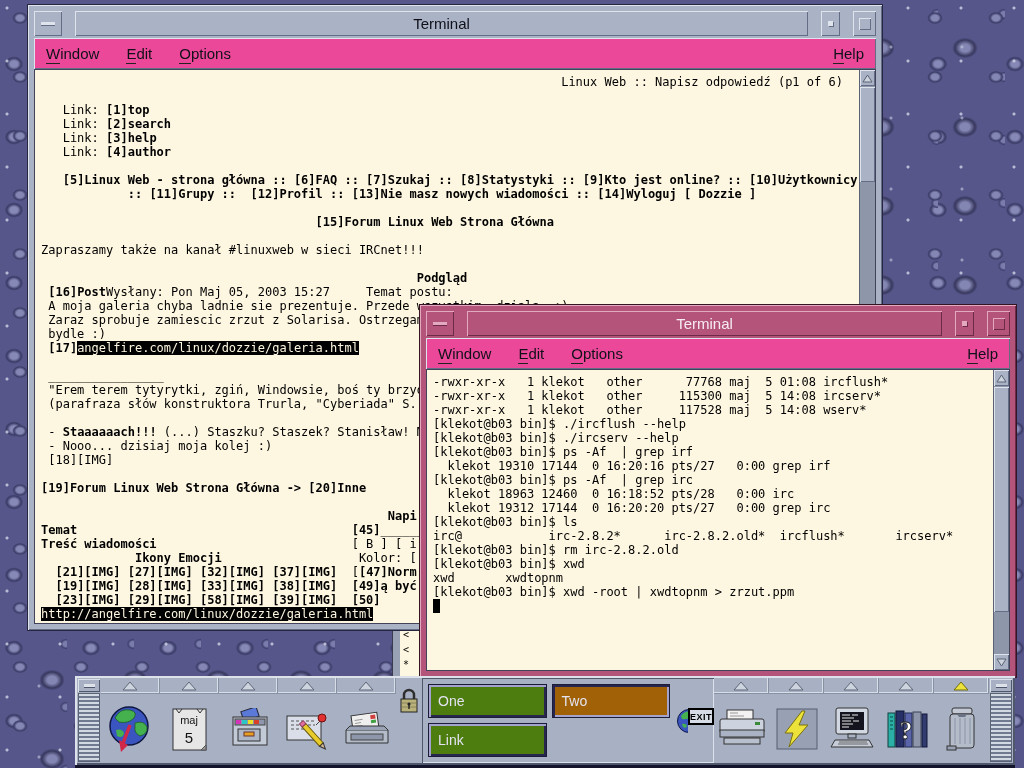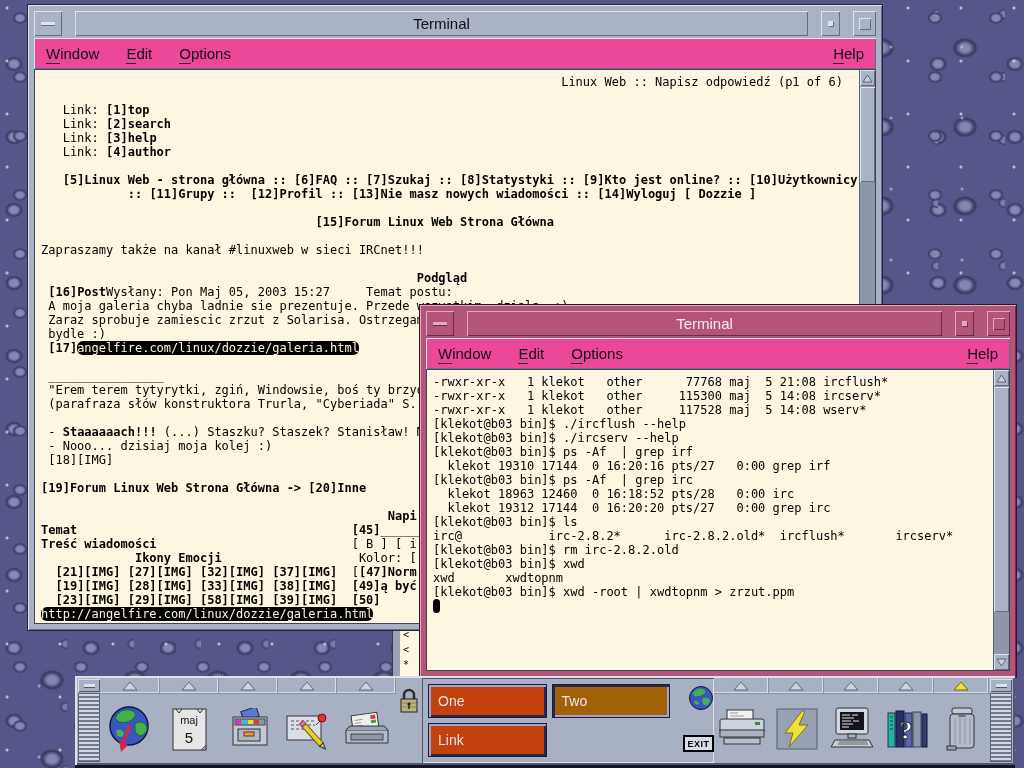--- a/index.html
+++ b/index.html
@@ -61,21 +61,21 @@
   .client {
     position:relative; height:calc(100% - 58px);
     background:#fdf6e0; border:1px solid #42425a; overflow:hidden;
   }
   pre.term {
     margin:0; padding:5px 0 0 6px;
     font-family:"DejaVu Sans Mono", monospace;
     font-size:12px; line-height:14px; color:#000;
   }
   pre.term .tb { font-weight:bold; }
-  pre.term .ti { background:#000; color:#fdf6e0;border-radius:6px; }
+  pre.term .ti { background:#000; color:#fdf6e0; }
 
   .sb { position:absolute; top:0; right:0; bottom:0; width:16px;
         background:#8e97aa; border-left:1px solid #5a6375; }
   .sb-btn { position:absolute; left:0; width:15px; height:16px; background:#aab3c6;
             box-shadow: inset 1px 1px 0 #dfe4ec, inset -1px -1px 0 #636d85;
             display:flex; align-items:center; justify-content:center; }
   .sb-btn.up { top:0; } .sb-btn.down { bottom:0; }
   .sb-thumb { position:absolute; left:0; width:15px; background:#aab3c6;
               box-shadow: inset 1px 1px 0 #dfe4ec, inset -1px -1px 0 #636d85; }
   .back  .sb-thumb { top:17px; height:95px; }
@@ -108,27 +108,27 @@
            border-right:1px solid #8791a4; border-bottom:1px solid #8791a4;
            box-shadow: inset -1px -1px 0 #d8dee8; }
   .picslot { flex:1; display:flex; align-items:center; justify-content:center; }
 
   .lockcell { width:26px; padding-top:9px; display:flex; justify-content:center; align-items:flex-start; }
 
   .switcher { width:292px; display:flex;
               box-shadow: inset 1px 1px 0 #4e576b, inset -1px -1px 0 #dde2ea; }
   .wsgrid { flex:1; display:grid; grid-template-columns:1fr 1fr; grid-template-rows:1fr 1fr;
             gap:7px; padding:7px; }
-  .wsbtn { background:#c2410c; color:#e4e4f2; font-size:14px;
+  .wsbtn { background:#4d7c0f; color:#e4e4f2; font-size:14px;
            display:flex; align-items:center; padding-left:9px;
            box-shadow: inset 2px 2px 0 #a3a3cc, inset -2px -2px 0 #26264e, 0 0 0 1px #1c1c38; }
   .wsbtn.on { background:#a16207;
            box-shadow: inset 2px 2px 0 #26264e, inset -2px -2px 0 #a3a3cc, 0 0 0 1px #1c1c38; }
-  .busycol { width:38px; display:flex; flex-direction:column; align-items:flex-end;
-             justify-content:space-between; padding:7px 0 11px; }
+  .busycol { width:38px; display:flex; align-items:flex-start;
+             justify-content:space-between; padding:7px 0 11px;margin-top:23px; }
   .exitbtn { width:31px; height:17px; background:#d7dde6; border:2px solid #000;
              color:#000; font-size:9px; font-weight:bold; letter-spacing:.5px;
              display:flex; align-items:center; justify-content:center; }
 </style>
 </head>
 <body>
 
 <div class="sliver">
   <pre>&lt;
 &lt;
@@ -224,21 +224,21 @@
         <span class="glyph-sq"></span>
       </div>
   </div>
   <div class="menubar">
       <span class="mitem"><span class="mn">W</span>indow</span>
       <span class="mitem"><span class="mn">E</span>dit</span>
       <span class="mitem"><span class="mn">O</span>ptions</span>
       <span class="mitem mright"><span class="mn">H</span>elp</span>
     </div>
   <div class="client">
-    <pre class="term" id="front-pre"><span>-rwxr-xr-x   1 klekot   other      77768 maj  5 21:08 ircflush*</span>
+    <pre class="term" id="front-pre"><span>-rwxr-xr-x   1 klekot   other      77768 maj  5 01:08 ircflush*</span>
 <span>-rwxr-xr-x   1 klekot   other     115300 maj  5 14:08 ircserv*</span>
 <span>-rwxr-xr-x   1 klekot   other     117528 maj  5 14:08 wserv*</span>
 <span>[klekot@b03 bin]$ ./ircflush --help</span>
 <span>[klekot@b03 bin]$ ./ircserv --help</span>
 <span>[klekot@b03 bin]$ ps -Af  | grep irf</span>
 <span>  klekot 19310 17144  0 16:20:16 pts/27   0:00 grep irf</span>
 <span>[klekot@b03 bin]$ ps -Af  | grep irc</span>
 <span>  klekot 18963 12460  0 16:18:52 pts/28   0:00 irc</span>
 <span>  klekot 19312 17144  0 16:20:20 pts/27   0:00 grep irc</span>
 <span>[klekot@b03 bin]$ ls</span>

